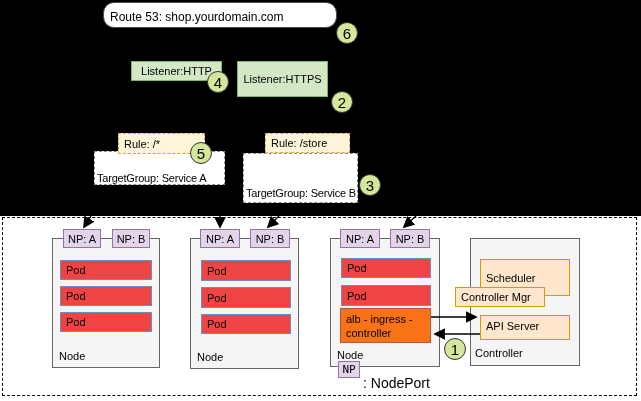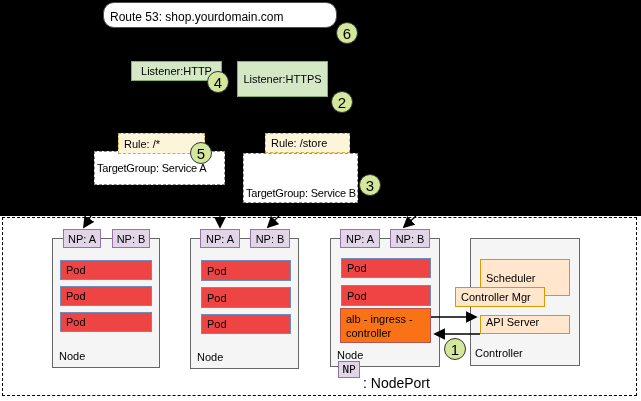--- a/index.html
+++ b/index.html
@@ -56,21 +56,21 @@
   <div class="abs gbox" style="left:237px;top:61px;width:91px;height:36px;z-index:2;">
     <span>Listener:HTTPS</span>
   </div>
   <div class="abs badge" style="left:207px;top:71px;">
     <span>4</span>
   </div>
   <div class="abs badge" style="left:331px;top:91px;">
     <span>2</span>
   </div>
 
-  <div class="abs tgbox" style="left:94px;top:151px;width:131px;height:34px;">
+  <div class="abs tgbox" style="left:94px;top:151px;width:131px;height:34px;align-items:flex-end;">
     <span>TargetGroup: Service A</span>
   </div>
   <div class="abs tgbox" style="left:243px;top:153px;width:115px;height:50px;align-items:flex-end;padding-bottom:3px;">
     <span>TargetGroup: Service B</span>
   </div>
   <div class="abs ybox" style="left:118px;top:133px;width:87px;height:21px;z-index:2;">
     <span>Rule: /*</span>
   </div>
   <div class="abs ybox" style="left:265px;top:133px;width:85px;height:20px;z-index:2;">
     <span>Rule: /store</span>
@@ -147,21 +147,21 @@
 
   <div class="abs node" style="left:470px;top:238px;width:110px;height:128px;">
     <span class="node-label" style="bottom:6px;left:4px;">Controller</span>
   </div>
   <div class="abs comp" style="left:480px;top:259px;width:90px;height:37px;">
     <span>Scheduler</span>
   </div>
   <div class="abs comp" style="left:455px;top:287px;width:90px;height:20px;">
     <span>Controller Mgr</span>
   </div>
-  <div class="abs comp" style="left:480px;top:315px;width:90px;height:19px;align-items:flex-start;padding-bottom:4px;">
+  <div class="abs comp" style="left:480px;top:315px;width:90px;height:25px;align-items:center;padding-bottom:4px;">
     <span>API Server</span>
   </div>
 
   <div class="abs legend-np" style="left:338px;top:361px;width:22px;height:17px;">
     <span>NP</span>
   </div>
   <div class="abs legend-text" style="left:363px;top:375px;">: NodePort</div>
 
   <svg class="overlay" viewBox="0 0 641 401">
     <defs>

